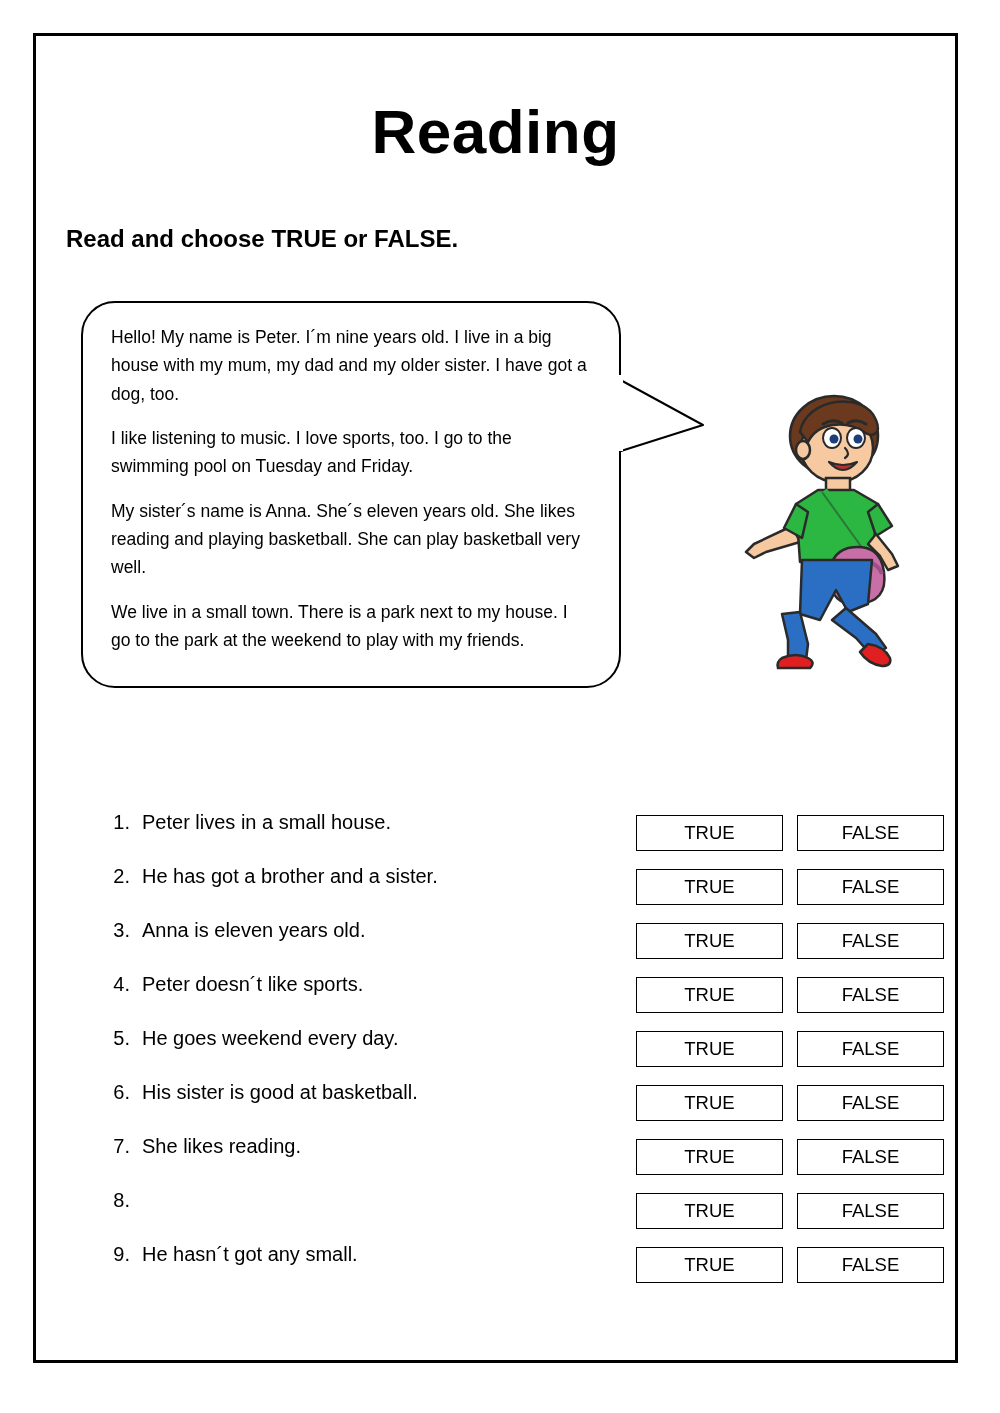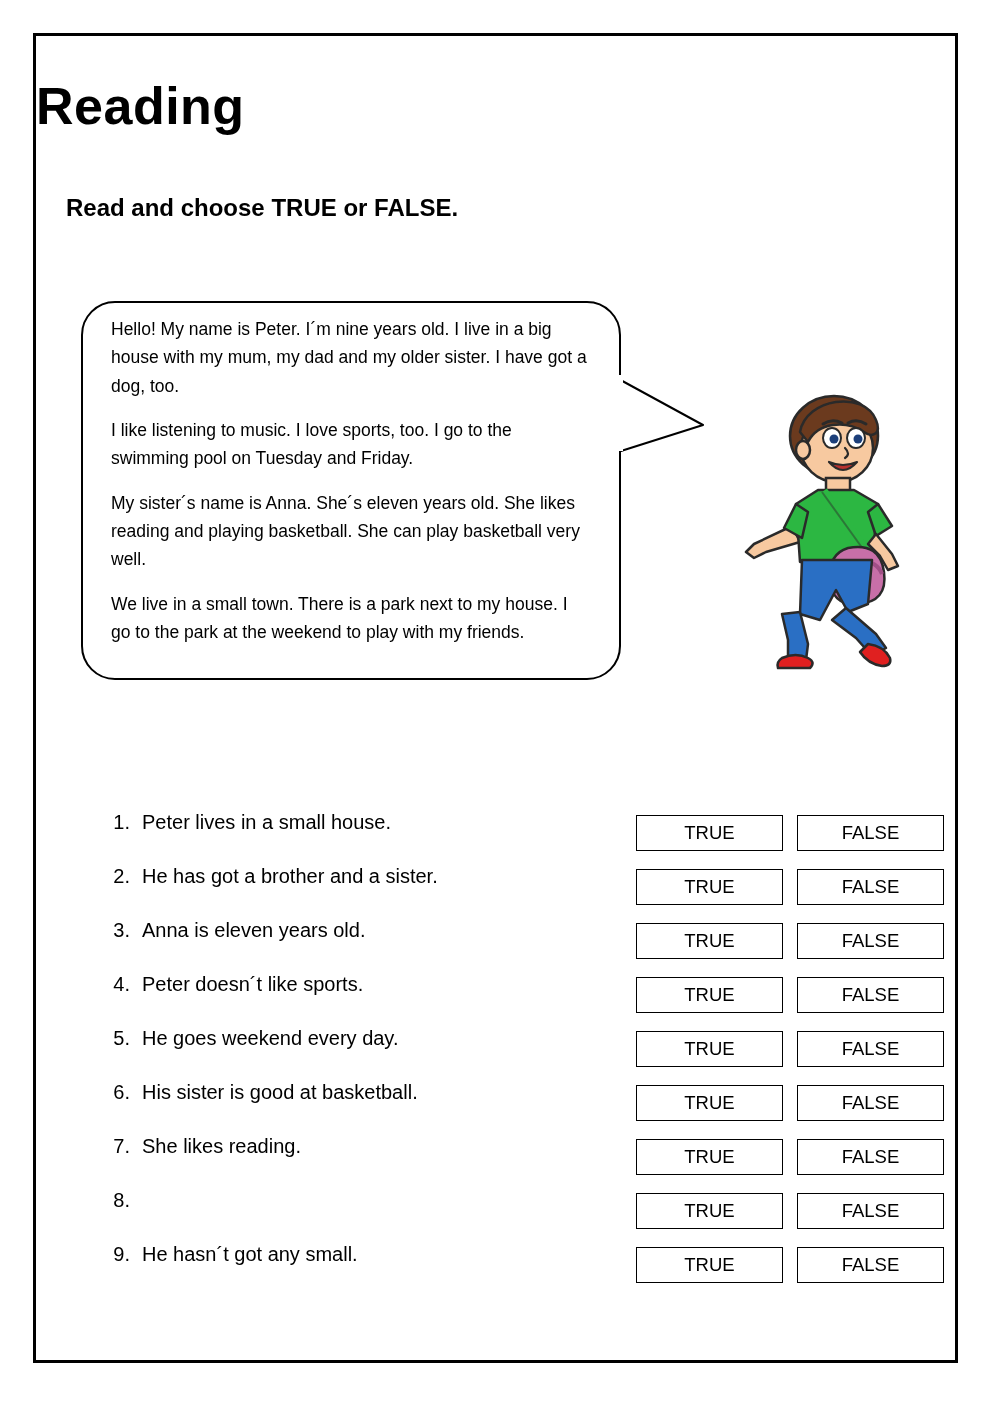--- a/index.html
+++ b/index.html
@@ -19,44 +19,45 @@
     position: absolute;
     left: 33px;
     top: 33px;
     width: 925px;
     height: 1330px;
     border: 3px solid #000000;
     box-sizing: border-box;
     background: #ffffff;
   }
   .title {
-    font-size: 52px;
+    text-align: center;
+    font-size: 62px;
     font-weight: bold;
     letter-spacing: 0.5px;
-    margin-top: 40px;
+    margin-top: 60px;
     font-family: "Liberation Sans", sans-serif;
   }
   .instruction {
     font-size: 24px;
     font-weight: bold;
     margin-left: 30px;
     margin-top: 58px;
   }
   
   .bubble-wrap {
     position: absolute;
     left: 45px;
     top: 265px;
     width: 560px;
   }
   .bubble {
     position: relative;
     border: 2px solid #000000;
     border-radius: 34px;
-    padding: 12px 28px 18px 28px;
+    padding: 20px 28px 18px 28px;
     box-sizing: border-box;
     width: 540px;
     background: #ffffff;
   }
   .bubble p {
     margin: 0 0 16px 0;
     font-size: 17.5px;
     line-height: 1.62;
   }
   .bubble p:last-child { margin-bottom: 14px; }

